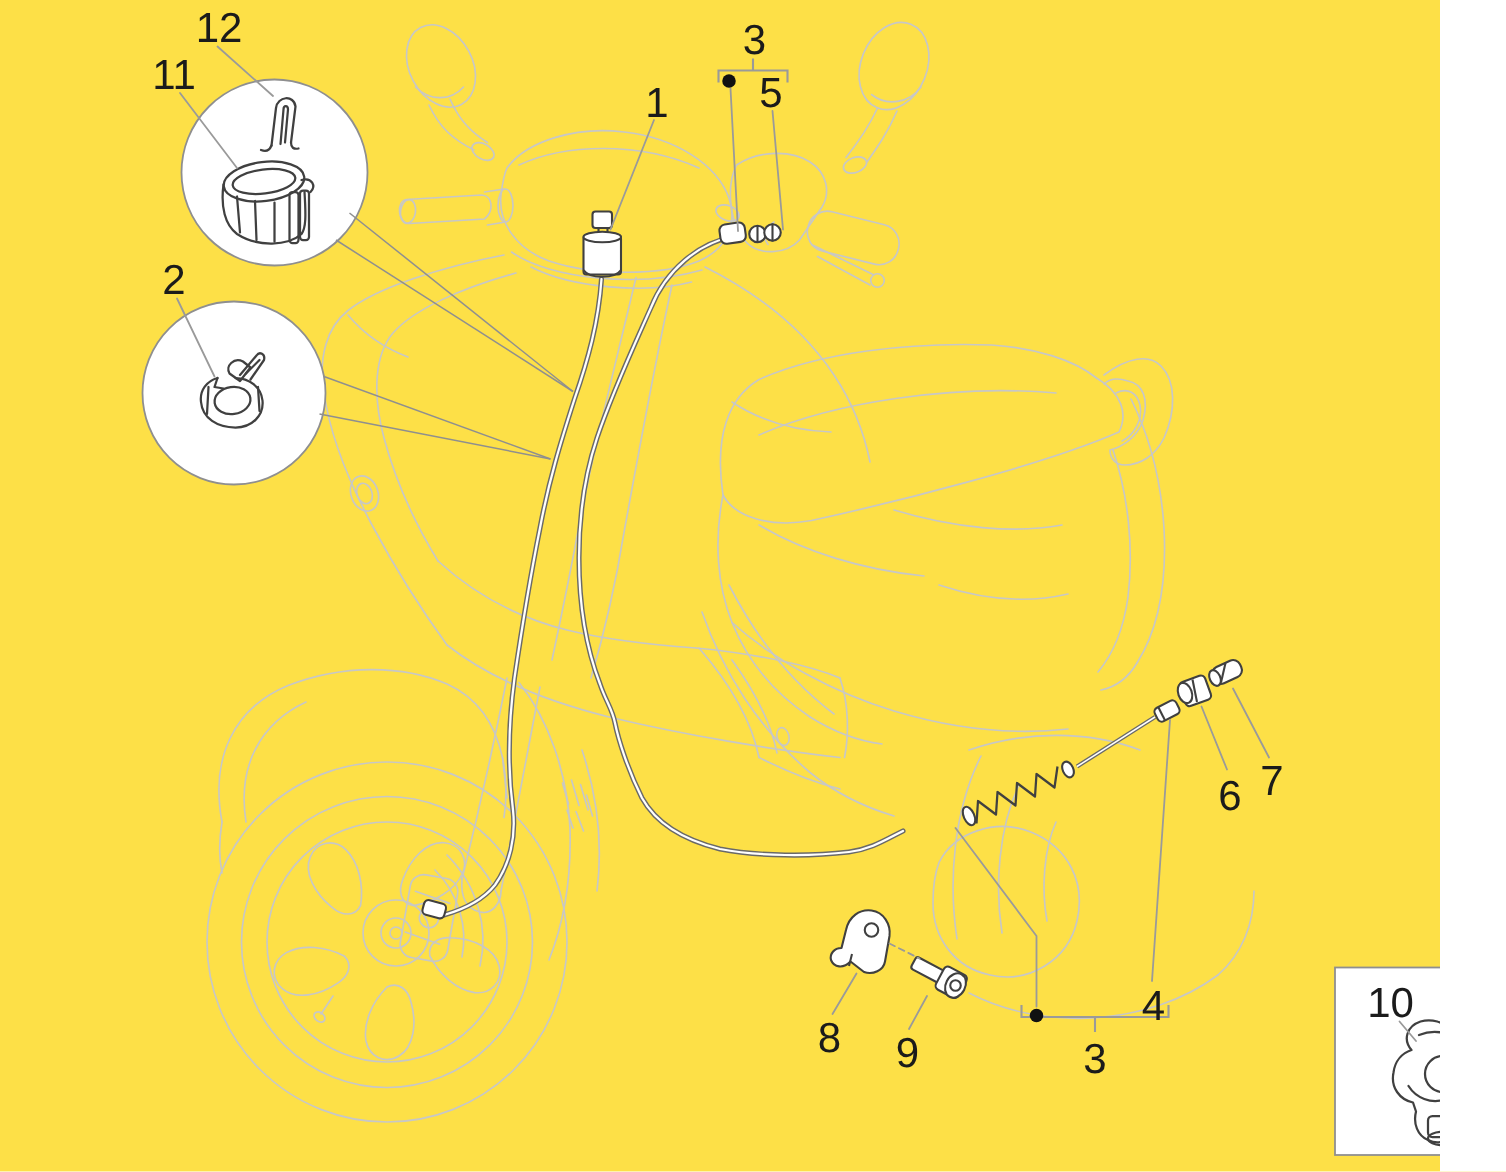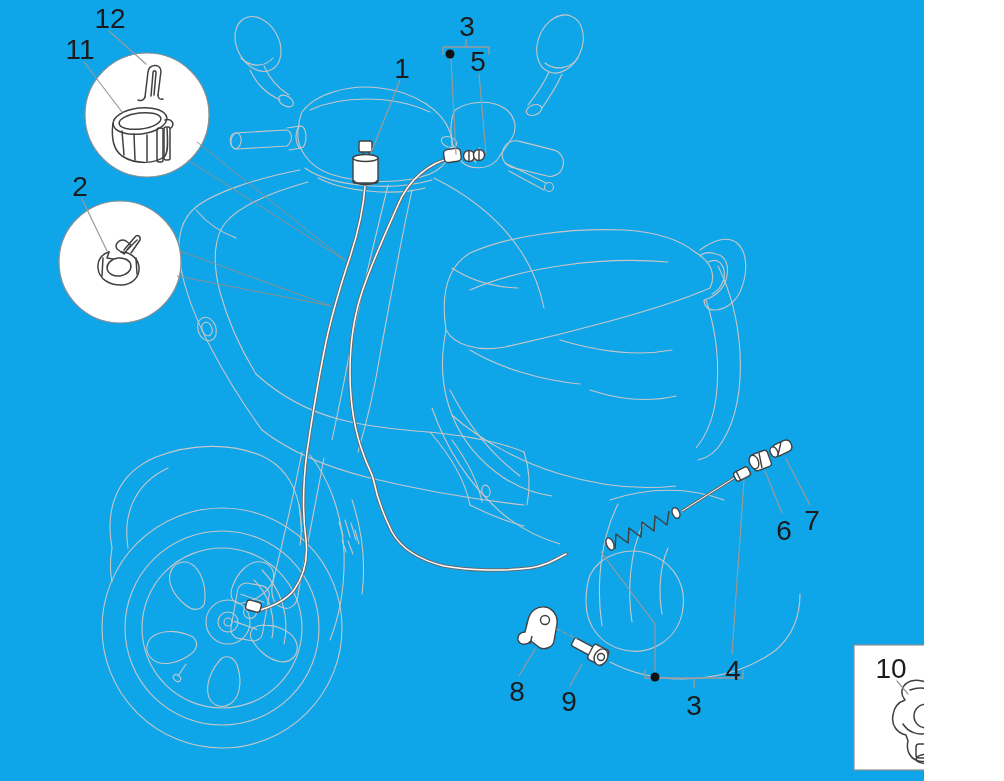--- a/index.html
+++ b/index.html
@@ -1,17 +1,17 @@
 <!DOCTYPE html>
 <html><head>
 <meta charset="utf-8">
 <style>
   html,body{margin:0;padding:0;background:#ffffff;}
-  .stage{position:relative;width:924px;height:781px;background:#0ea5e9;overflow:hidden;
-         font-family:"Liberation Sans",sans-serif;}
+  .stage{position:relative;width:924px;height:781px;background:#fde047;overflow:hidden;
+         font-family:"Liberation Sans",sans-serif;padding-left:36px;}
   svg{display:block}
   text.callout{fill:#1b1b1b;font-family:"Liberation Sans",sans-serif;font-size:28px;}
 </style>
 </head>
 <body>
 
 <div class="stage">
 <svg width="1004" height="781" viewBox="0 0 1004 781">
 
   <g stroke="#c7c7c7" fill="none" stroke-width="1.1" stroke-linecap="round" stroke-linejoin="round">

